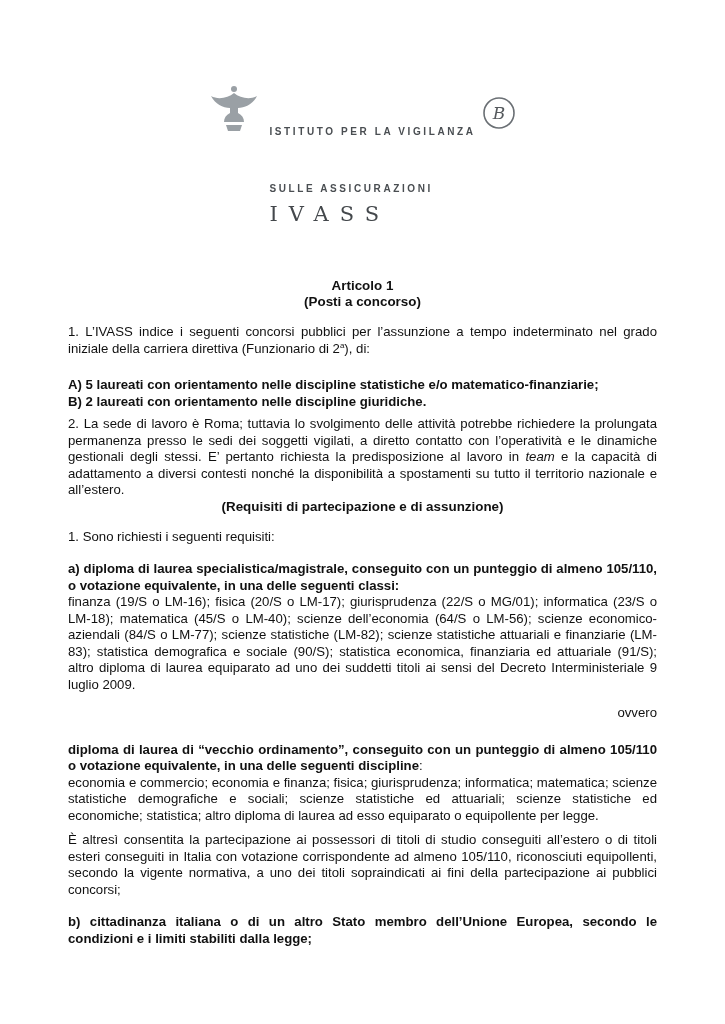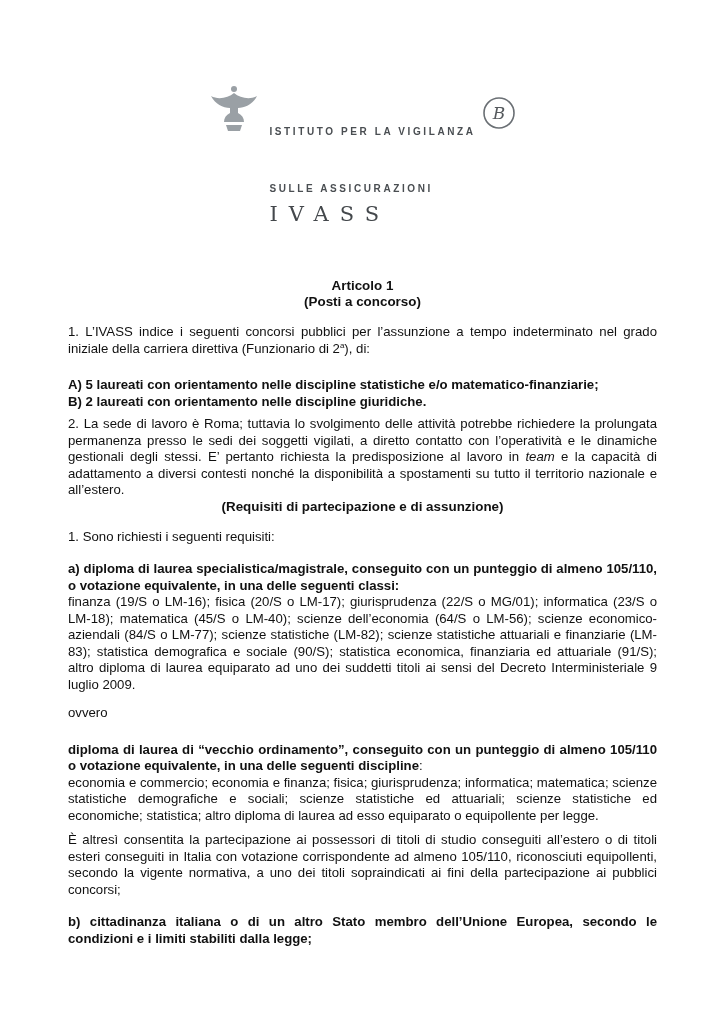--- a/index.html
+++ b/index.html
@@ -63,21 +63,21 @@
     line-height: 16px;
     color: #111;
   }
   .body {
     font-size: 13.2px;
     line-height: 16.5px;
     text-align: justify;
     color: #111;
   }
   .bold { font-weight: bold; }
-  .center { text-align: left; }
+  .center { text-align: right; }
   em { font-style: italic; }
   sup { vertical-align: super; font-size: 0.6em; line-height: 0; }
 
   .mt-6  { margin-top: 6px; }
   .mt-8  { margin-top: 8px; }
   .mt-12 { margin-top: 20px; }
   .mt-14 { margin-top: 14px; }
   .mt-16 { margin-top: 16px; }
   .mt-20 { margin-top: 20px; }
   .mt-46 { margin-top: 46px; }

